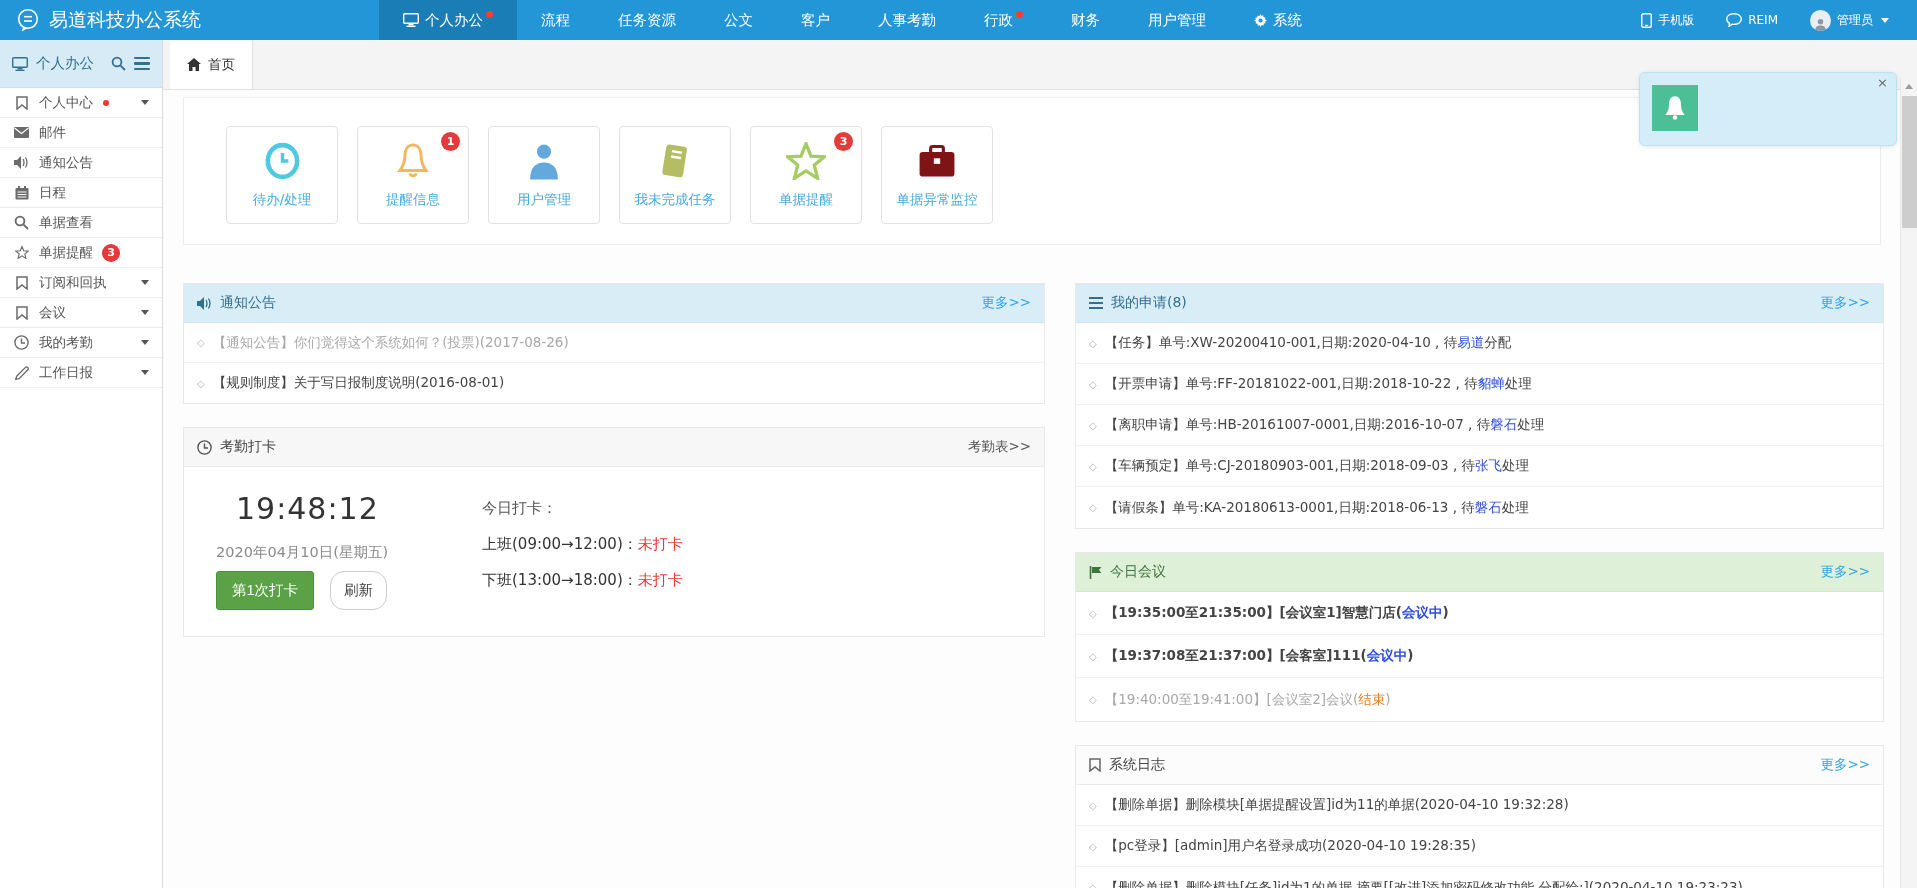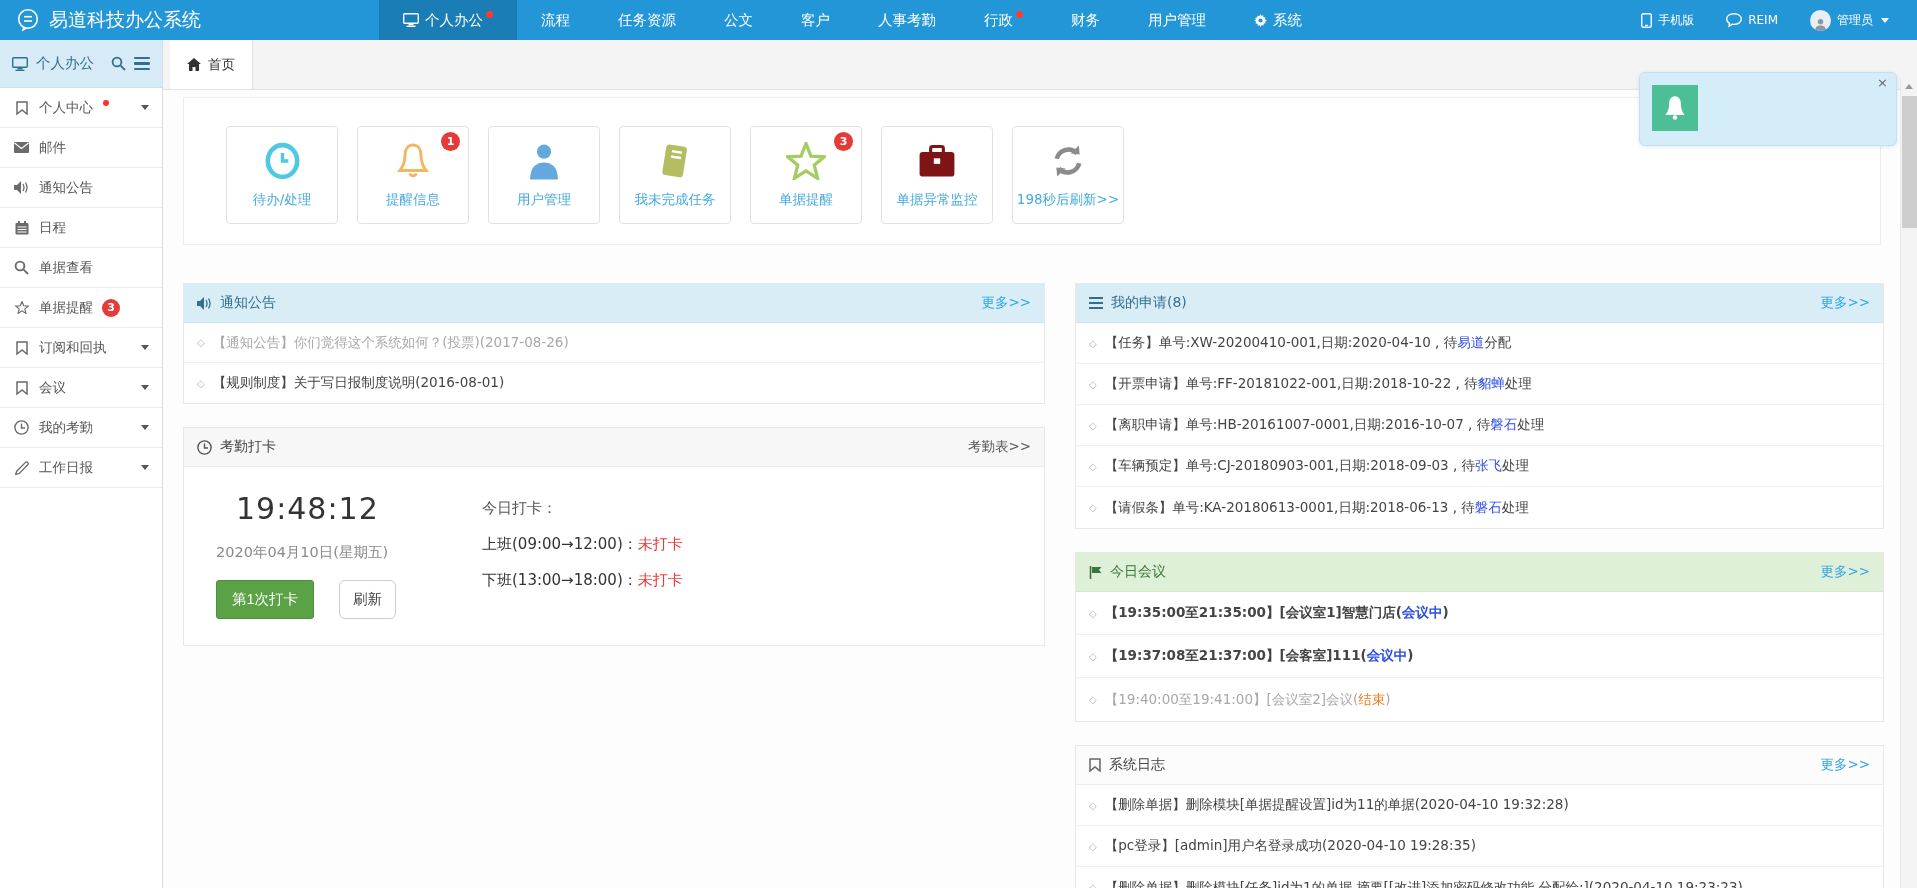--- a/index.html
+++ b/index.html
@@ -18,21 +18,21 @@
   .nav-right .nav-item { padding:0 16px; font-size:12px; }
   .avatar { width:21px; height:21px; border-radius:50%; background:#e8eef2; display:flex; align-items:flex-end; justify-content:center; overflow:hidden; }
   .caret-down { width:0; height:0; border-left:4px solid transparent; border-right:4px solid transparent; border-top:5px solid #fff; margin-left:2px; }
 
   
   .sidebar { position:absolute; top:40px; left:0; bottom:0; width:163px; background:#fff; border-right:1px solid #dcdcdc; z-index:20; }
   .sb-head { height:48px; background:#d7ebf6; display:flex; align-items:center; gap:8px; padding:0 12px; color:#31708f; font-size:14.5px; border-bottom:1px solid #c8e2f0; }
   .sb-head .spacer { flex:1; }
   .hamburger { display:inline-block; width:16px; }
   .hamburger i { display:block; height:2.5px; background:#31708f; margin:3px 0; border-radius:1px; }
-  .sb-item { height:40px; display:flex; align-items:center; gap:9px; padding:0 13px; border-bottom:1px solid #ededed; color:#555; font-size:13.5px; cursor:pointer; background:#fff; }
+  .sb-item { height:30px; display:flex; align-items:center; gap:9px; padding:0 13px; border-bottom:1px solid #ededed; color:#555; font-size:13.5px; cursor:pointer; background:#fff; }
   .sb-item .ic { width:17px; display:flex; justify-content:center; color:#6b6b6b; }
   .sb-badge { background:#e43a3a; color:#fff; border-radius:9px; min-width:18px; height:18px; font-size:11px; display:flex; align-items:center; justify-content:center; font-weight:bold; padding:0 4px; }
   .sb-caret { margin-left:auto; width:0; height:0; border-left:4.5px solid transparent; border-right:4.5px solid transparent; border-top:5.5px solid #555; }
   .sb-dot { width:6px; height:6px; background:#ff2f2f; border-radius:50%; align-self:flex-start; margin-top:12px; margin-left:1px; }
 
   
   .tabstrip { position:absolute; top:40px; left:163px; right:0; height:50px; background:#f4f4f4; border-bottom:1px solid #e3e3e3; display:flex; align-items:stretch; padding-left:7px; z-index:10; }
   .tab { background:#fff; display:flex; align-items:center; gap:7px; padding:0 17px; font-size:13.5px; color:#333; border-right:1px solid #e3e3e3; cursor:pointer; }
 
   
@@ -68,23 +68,23 @@
   .st-blue { color:#2f4fe0; font-weight:bold; }
   .st-orange { color:#ef7c1f; }
   .st-red { color:#e93a3a; }
   .mt22 { margin-top:23px; }
 
   
   .att-body { display:flex; padding:24px 16px 26px 20px; }
   .att-left { width:242px; flex:0 0 242px; }
   .att-time { font-size:30px; color:#333; letter-spacing:1px; padding-left:32px; }
   .att-date { margin-top:17px; color:#8a8a8a; font-size:14.5px; padding-left:12px; white-space:nowrap; }
-  .att-btns { margin-top:18px; display:flex; gap:25px; padding-left:12px; }
+  .att-btns { margin-top:9px; display:flex; gap:16px; padding-left:12px; }
   .btn-green { background:#5aa245; color:#fff; border:1px solid #4e8f3b; padding:9px 15px; font-size:14.5px; border-radius:3px; cursor:pointer; white-space:nowrap; }
-  .btn-plain { background:#fff; color:#444; border:1px solid #ccc; padding:9px 13px; font-size:14.5px; border-radius:6px; cursor:pointer; }
+  .btn-plain { background:#fff; color:#444; border:1px solid #ccc; padding:9px 13px; font-size:14.5px; border-radius:14px; cursor:pointer; }
   .att-right { padding-top:8px; margin-left:36px; font-size:15px; color:#555; }
   .att-row { margin-top:17px; color:#333; white-space:nowrap; }
 
   
   .toast { position:absolute; top:72px; right:20px; width:258px; background:#d4edf8; border:1px solid #bce3f3; border-radius:6px; padding:12px 12px 14px 12px; display:flex; gap:12px; box-shadow:0 1px 4px rgba(0,0,0,0.10); z-index:40; }
   .toast-icon { width:46px; height:46px; flex:0 0 46px; background:#4cbf96; display:flex; align-items:center; justify-content:center; }
   .toast-title { font-weight:bold; color:#31708f; font-size:14px; margin-top:1px; }
   .toast-body { color:#41809f; font-size:13.5px; margin-top:8px; white-space:nowrap; }
   .toast-close { position:absolute; top:2px; right:8px; color:#666; font-size:13px; cursor:pointer; }
 
@@ -380,31 +380,20 @@
       </div>
       <div class="icon-card">
         <span class="cicon" style="color:#7e1416">
             <svg width="38" height="35" viewBox="0 0 24 21">
               <rect x="8" y="1" width="8" height="5" rx="1.2" fill="none" stroke="currentColor" stroke-width="2"></rect>
               <rect x="1" y="4.5" width="22" height="15.5" rx="2" fill="currentColor"></rect>
               <rect x="10" y="8.5" width="4" height="3.5" fill="#fff"></rect>
             </svg>
           </span>
         <span class="lbl">单据异常监控</span>
-      </div>
-      <div class="icon-card">
-        <span class="cicon" style="color:#8b8b8b">
-            <svg width="36" height="36" viewBox="0 0 24 24">
-              <path d="M4.5 10.5 a8 8 0 0 1 13.6 -3.6" fill="none" stroke="currentColor" stroke-width="3"></path>
-              <path d="M19.5 13.5 a8 8 0 0 1 -13.6 3.6" fill="none" stroke="currentColor" stroke-width="3"></path>
-              <path d="M19.2 1.6 l0.6 6 l-6 -0.6 z" fill="currentColor"></path>
-              <path d="M4.8 22.4 l-0.6 -6 l6 0.6 z" fill="currentColor"></path>
-            </svg>
-          </span>
-        <span class="lbl">198秒后刷新&gt;&gt;</span>
       </div>
     </div>
 
     <div class="columns">
 
       <div class="col-left">
 
         <div class="panel notice">
           <div class="panel-hd hd-blue">
             <span>

